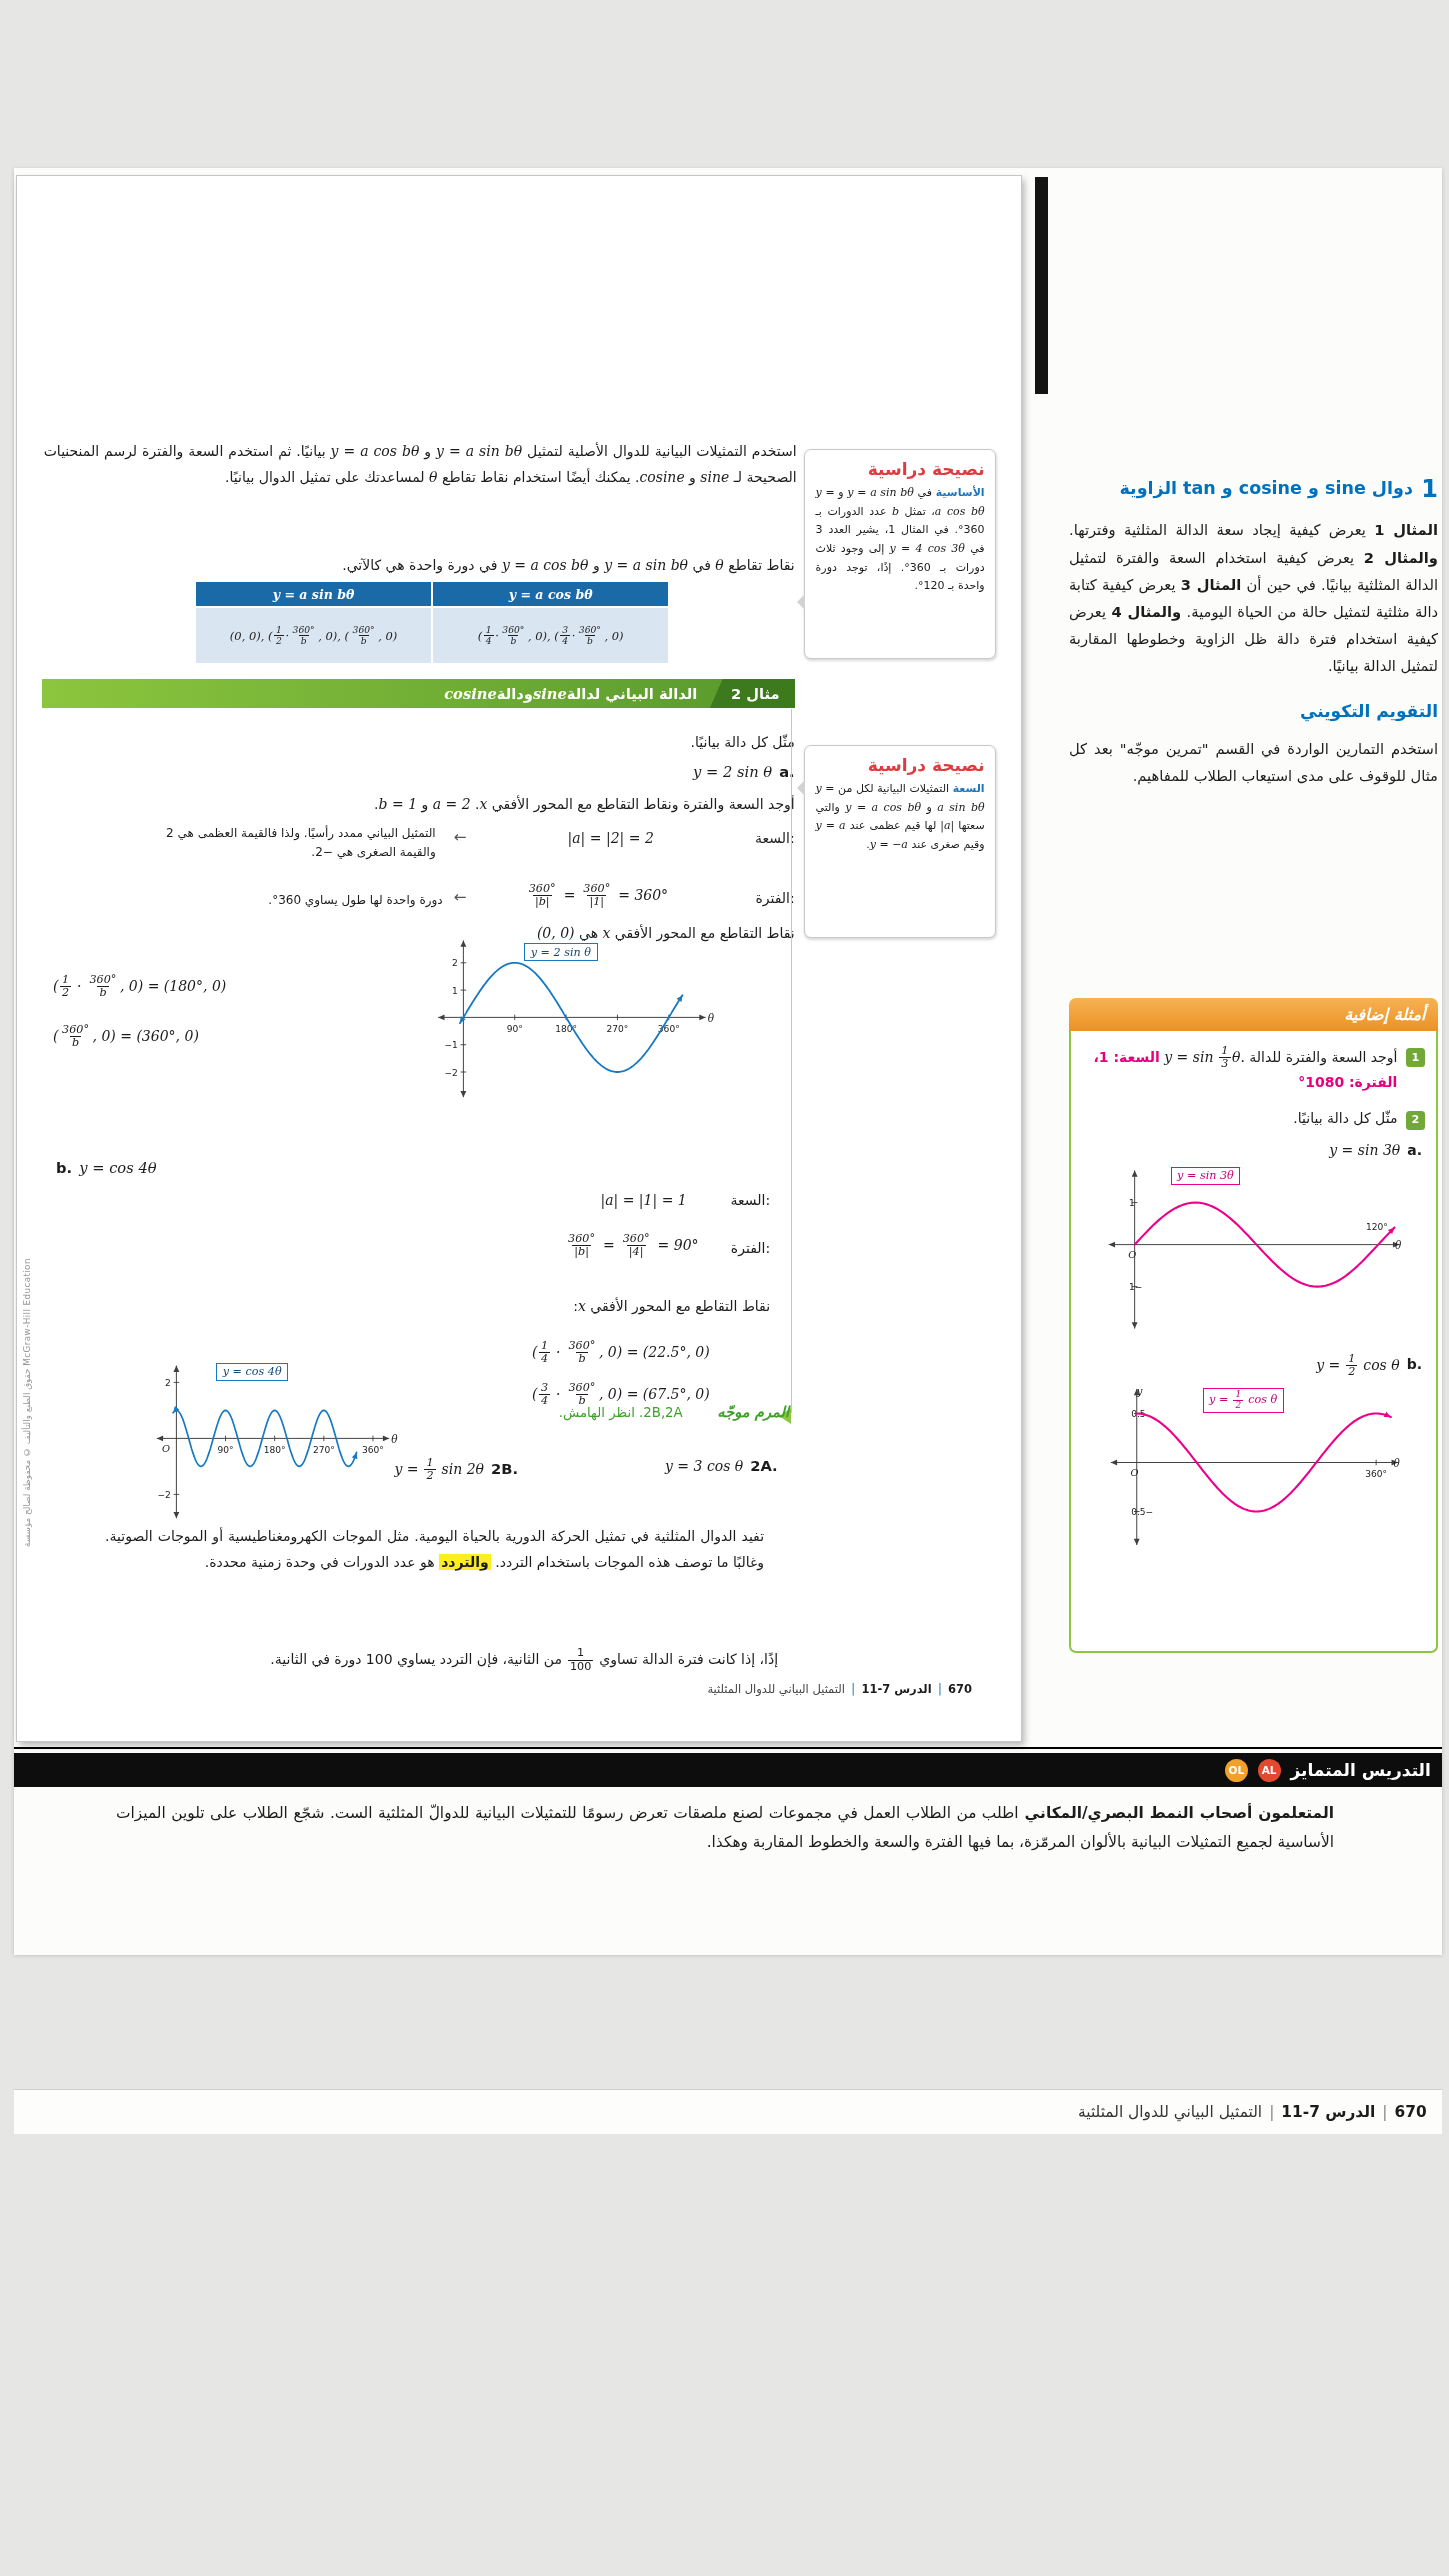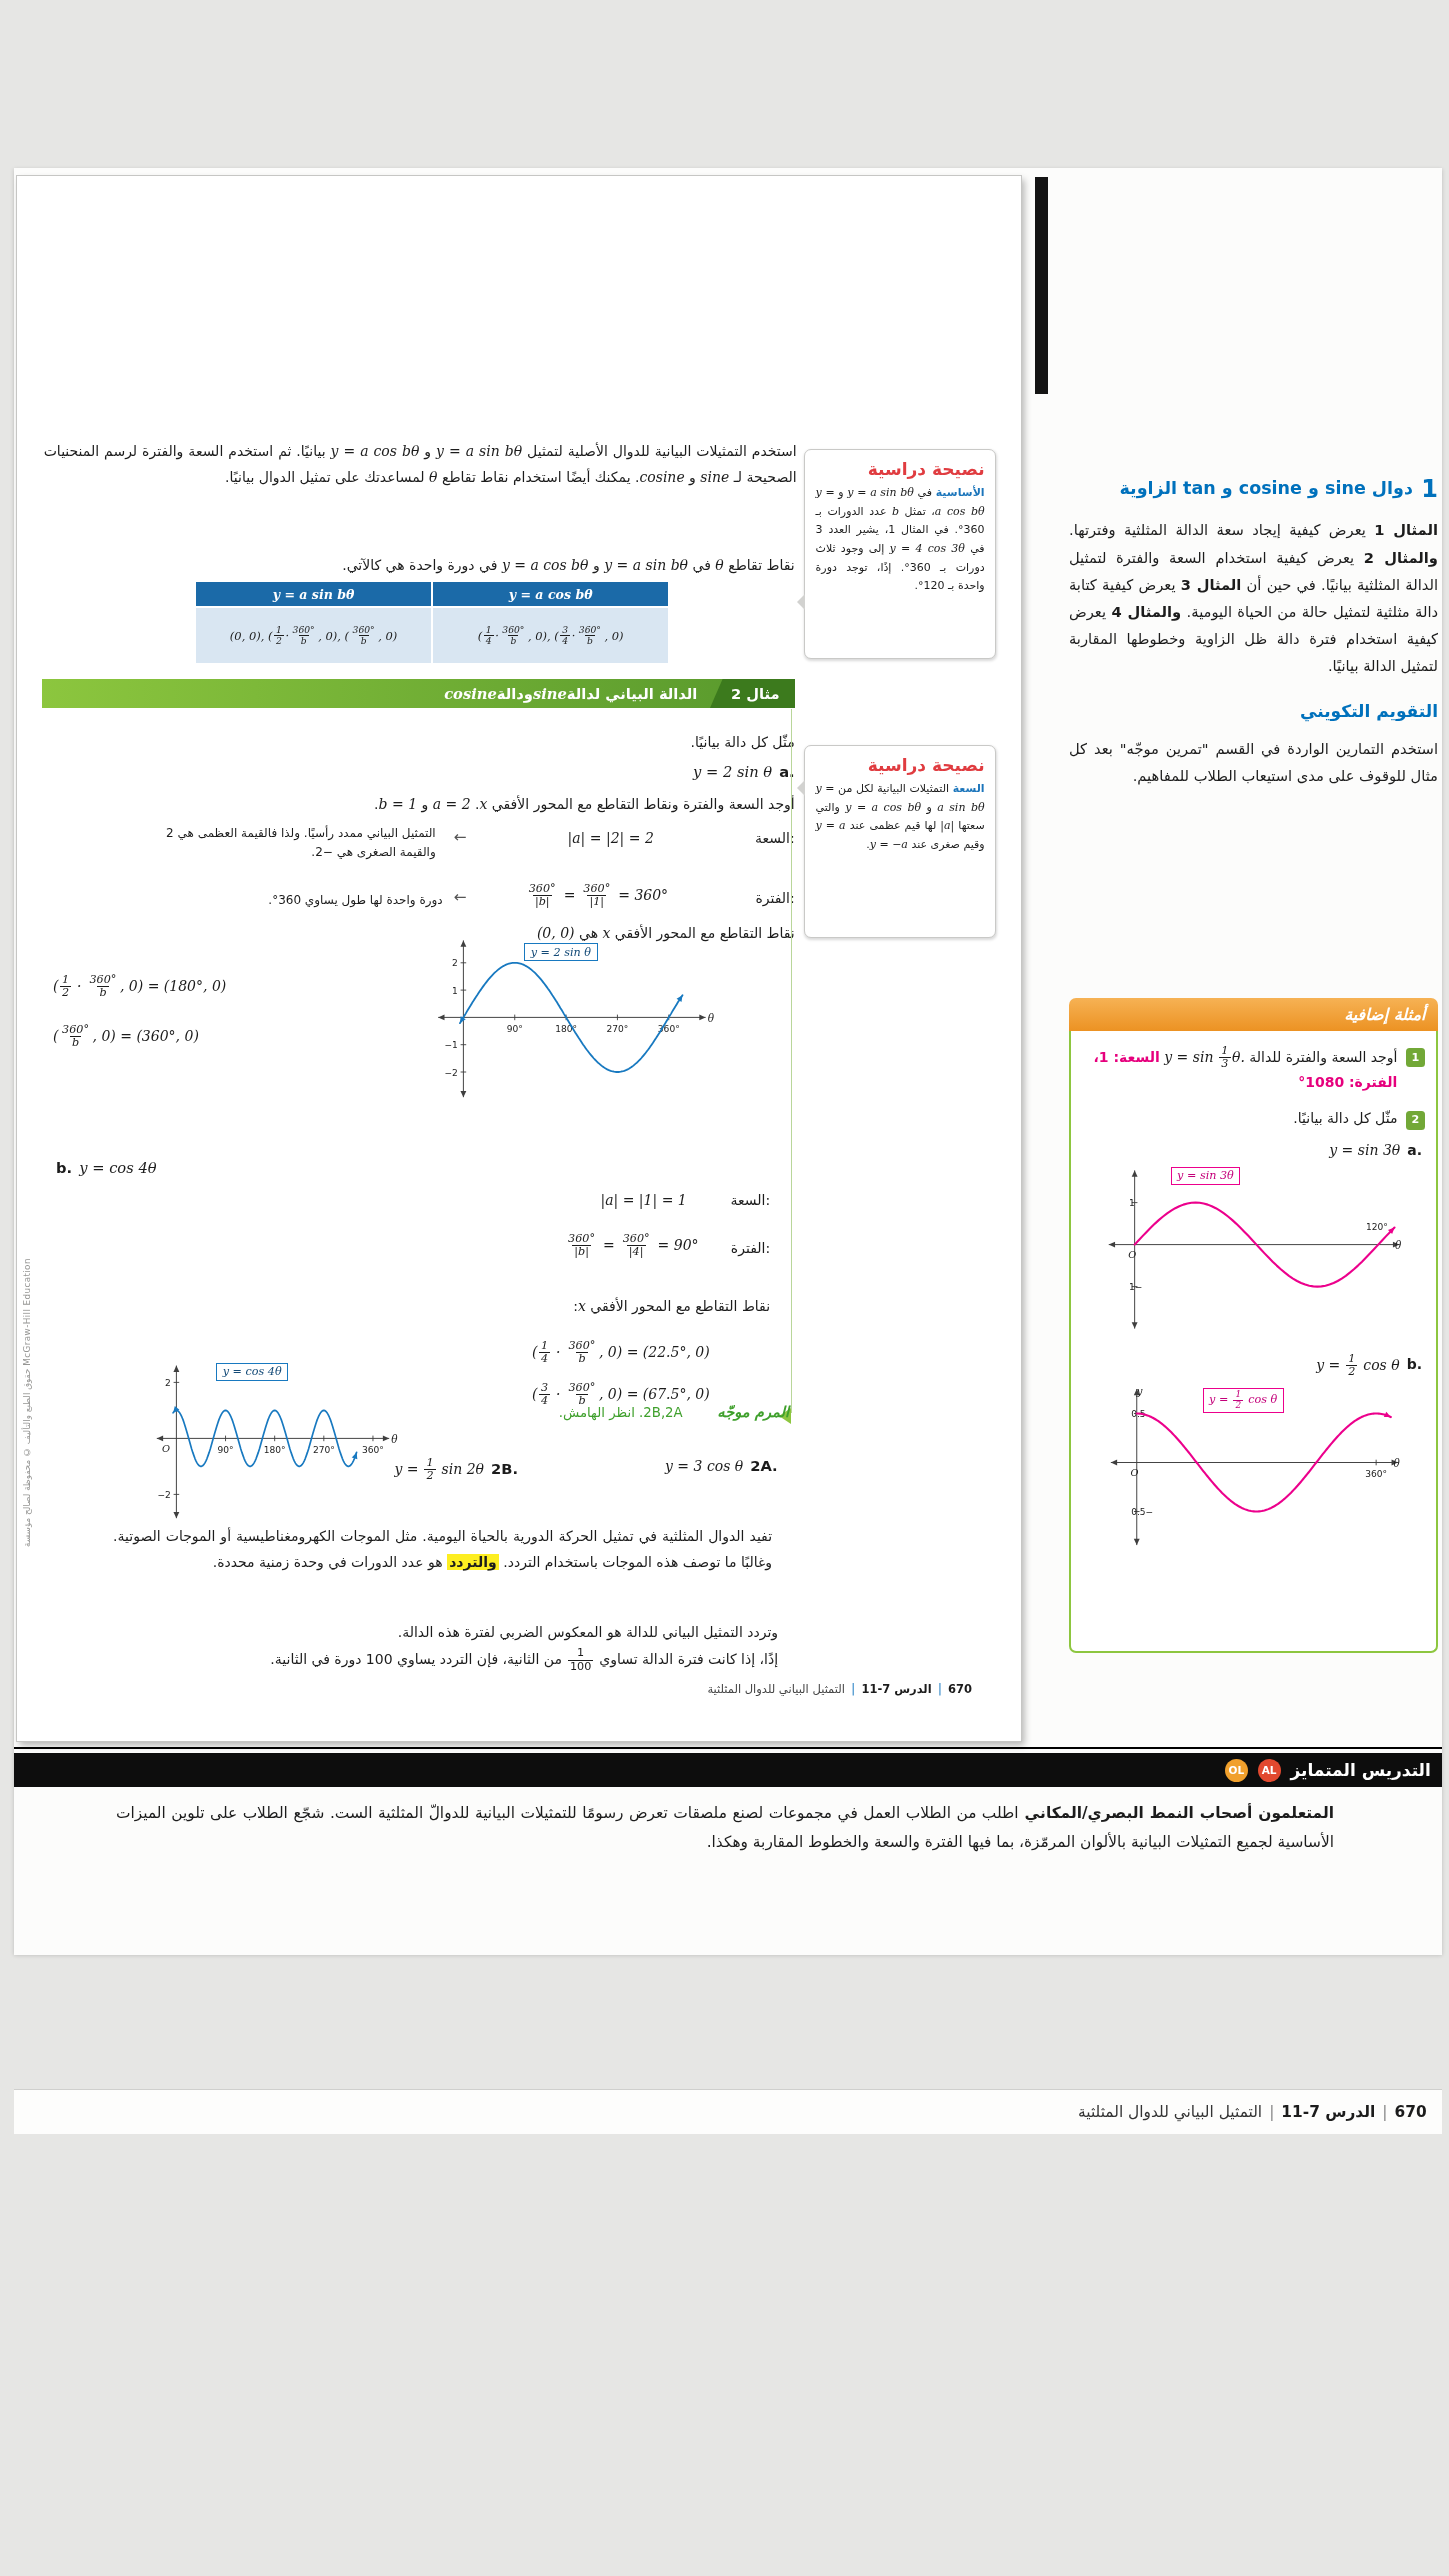--- a/index.html
+++ b/index.html
@@ -328,22 +328,21 @@
       </span>
       <span class="part-head" style="margin-right:147px">
         <bdi class="part-label">2B.</bdi>
         <bdi class="math eq">y = <span class="frac">
               <span class="num">1</span>
               <span class="den">2</span>
             </span> sin 2θ</bdi>
       </span>
     </div>
 
-    <p class="abs rtl just body-text" style="left:96px;top:1348px;width:659px"><span>تفيد الدوال المثلثية في تمثيل الحركة الدورية بالحياة اليومية. مثل الموجات الكهرومغناطيسية أو الموجات الصوتية. وغالبًا ما توصف هذه الموجات باستخدام التردد. </span><span class="hl">والتردد</span><span> هو عدد الدورات في وحدة زمنية محددة.</span></p>
-    <p class="abs rtl body-text" style="left:102px;top:1444px;width:659px">وتردد التمثيل البياني للدالة هو المعكوس الضربي لفترة هذه الدالة.</p>
+    <p class="abs rtl just body-text" style="left:88px;top:1348px;width:659px"><span>تفيد الدوال المثلثية في تمثيل الحركة الدورية بالحياة اليومية. مثل الموجات الكهرومغناطيسية أو الموجات الصوتية. وغالبًا ما توصف هذه الموجات باستخدام التردد. </span><span class="hl">والتردد</span><span> هو عدد الدورات في وحدة زمنية محددة.</span></p>
     <p class="abs rtl body-text" style="left:102px;top:1471px;width:659px">إذًا، إذا كانت فترة الدالة تساوي <span class="frac">
           <span class="num">1</span>
           <span class="den">100</span>
         </span> من الثانية، فإن التردد يساوي 100 دورة في الثانية.</p>
 
     <div class="abs pg-footer" style="right:49px;top:1506px">
       <span class="b">670</span>
       <span class="sep">|</span>
       <span class="b">الدرس 7-11</span>
       <span class="sep">|</span>

